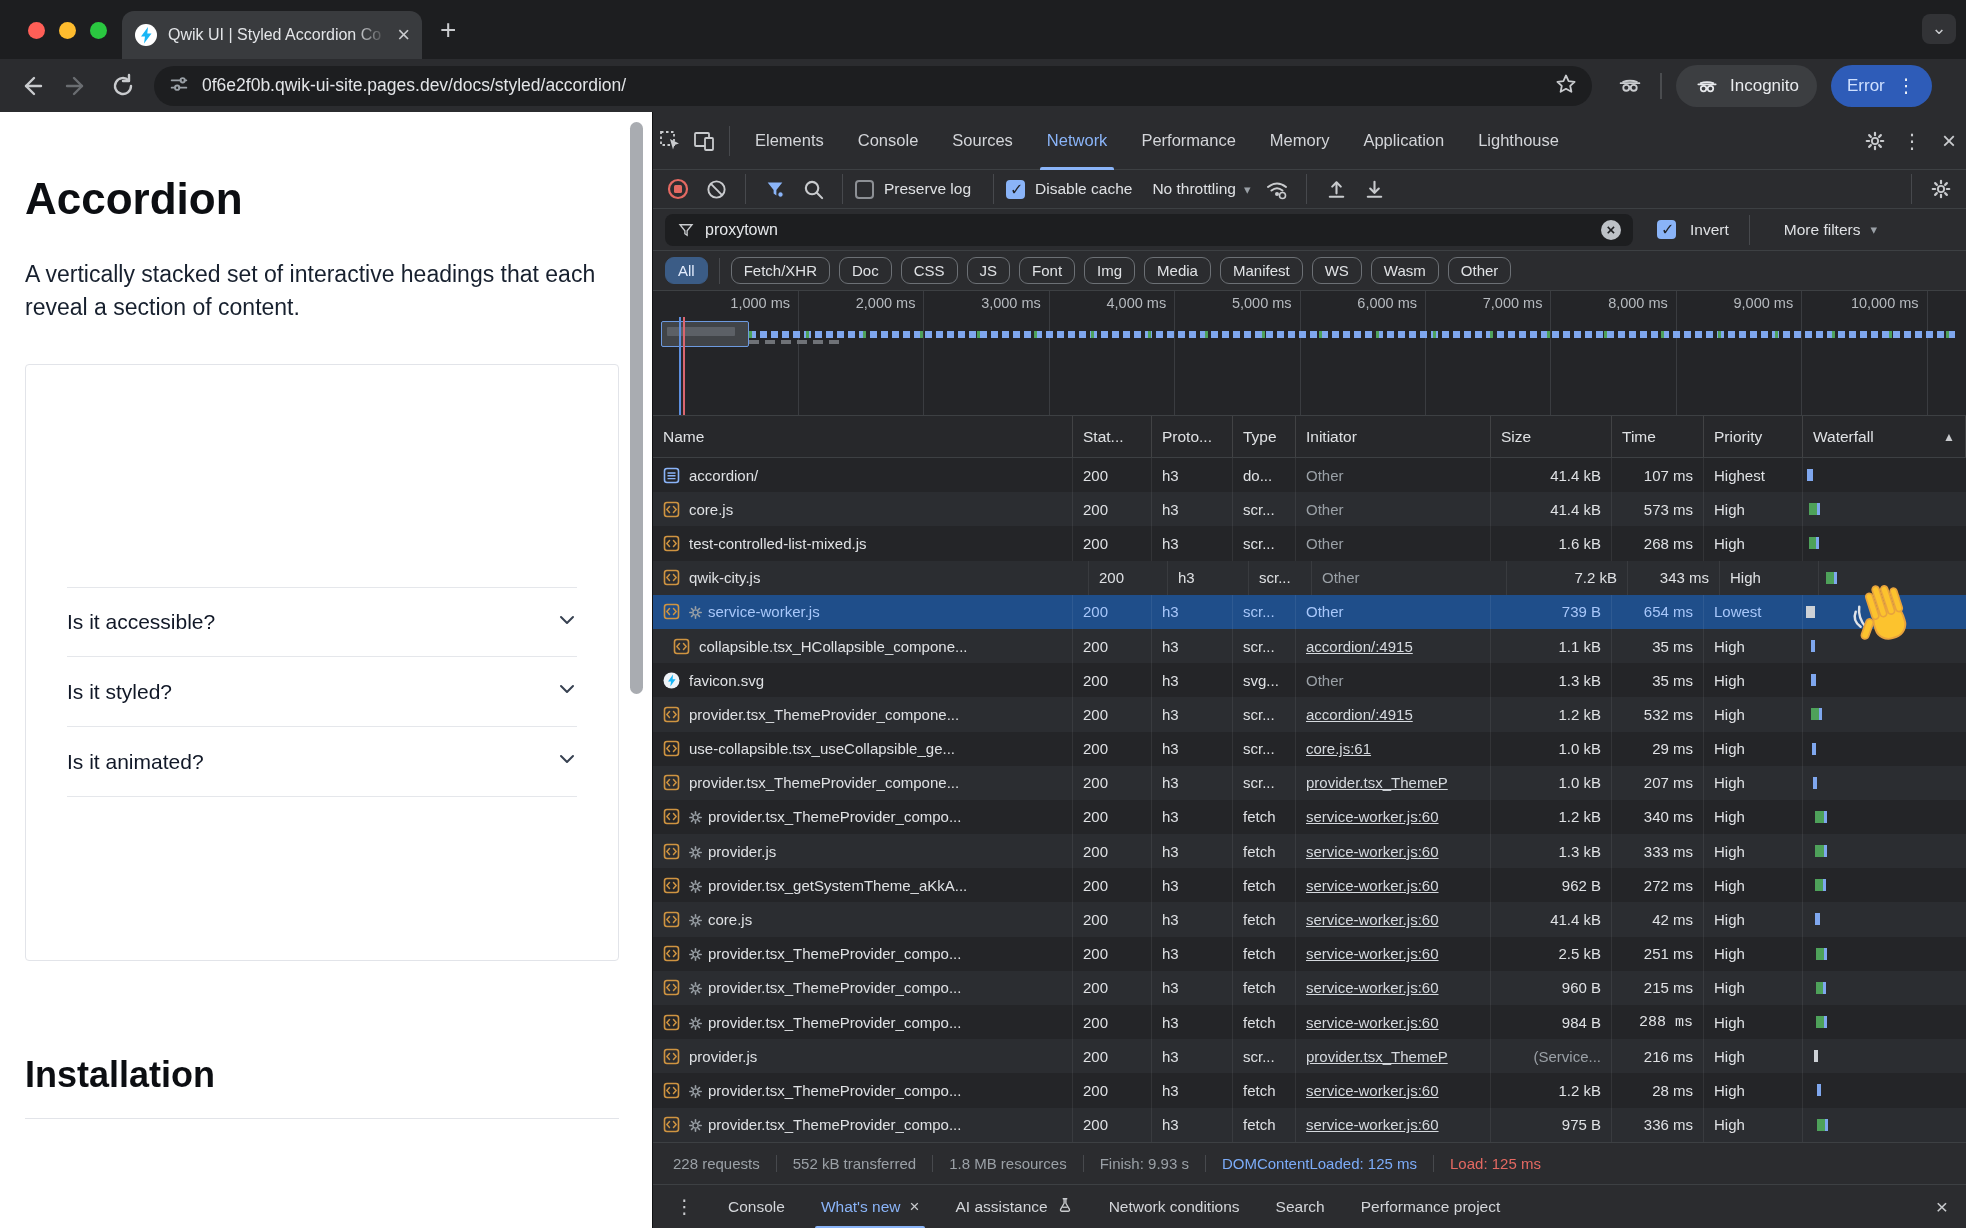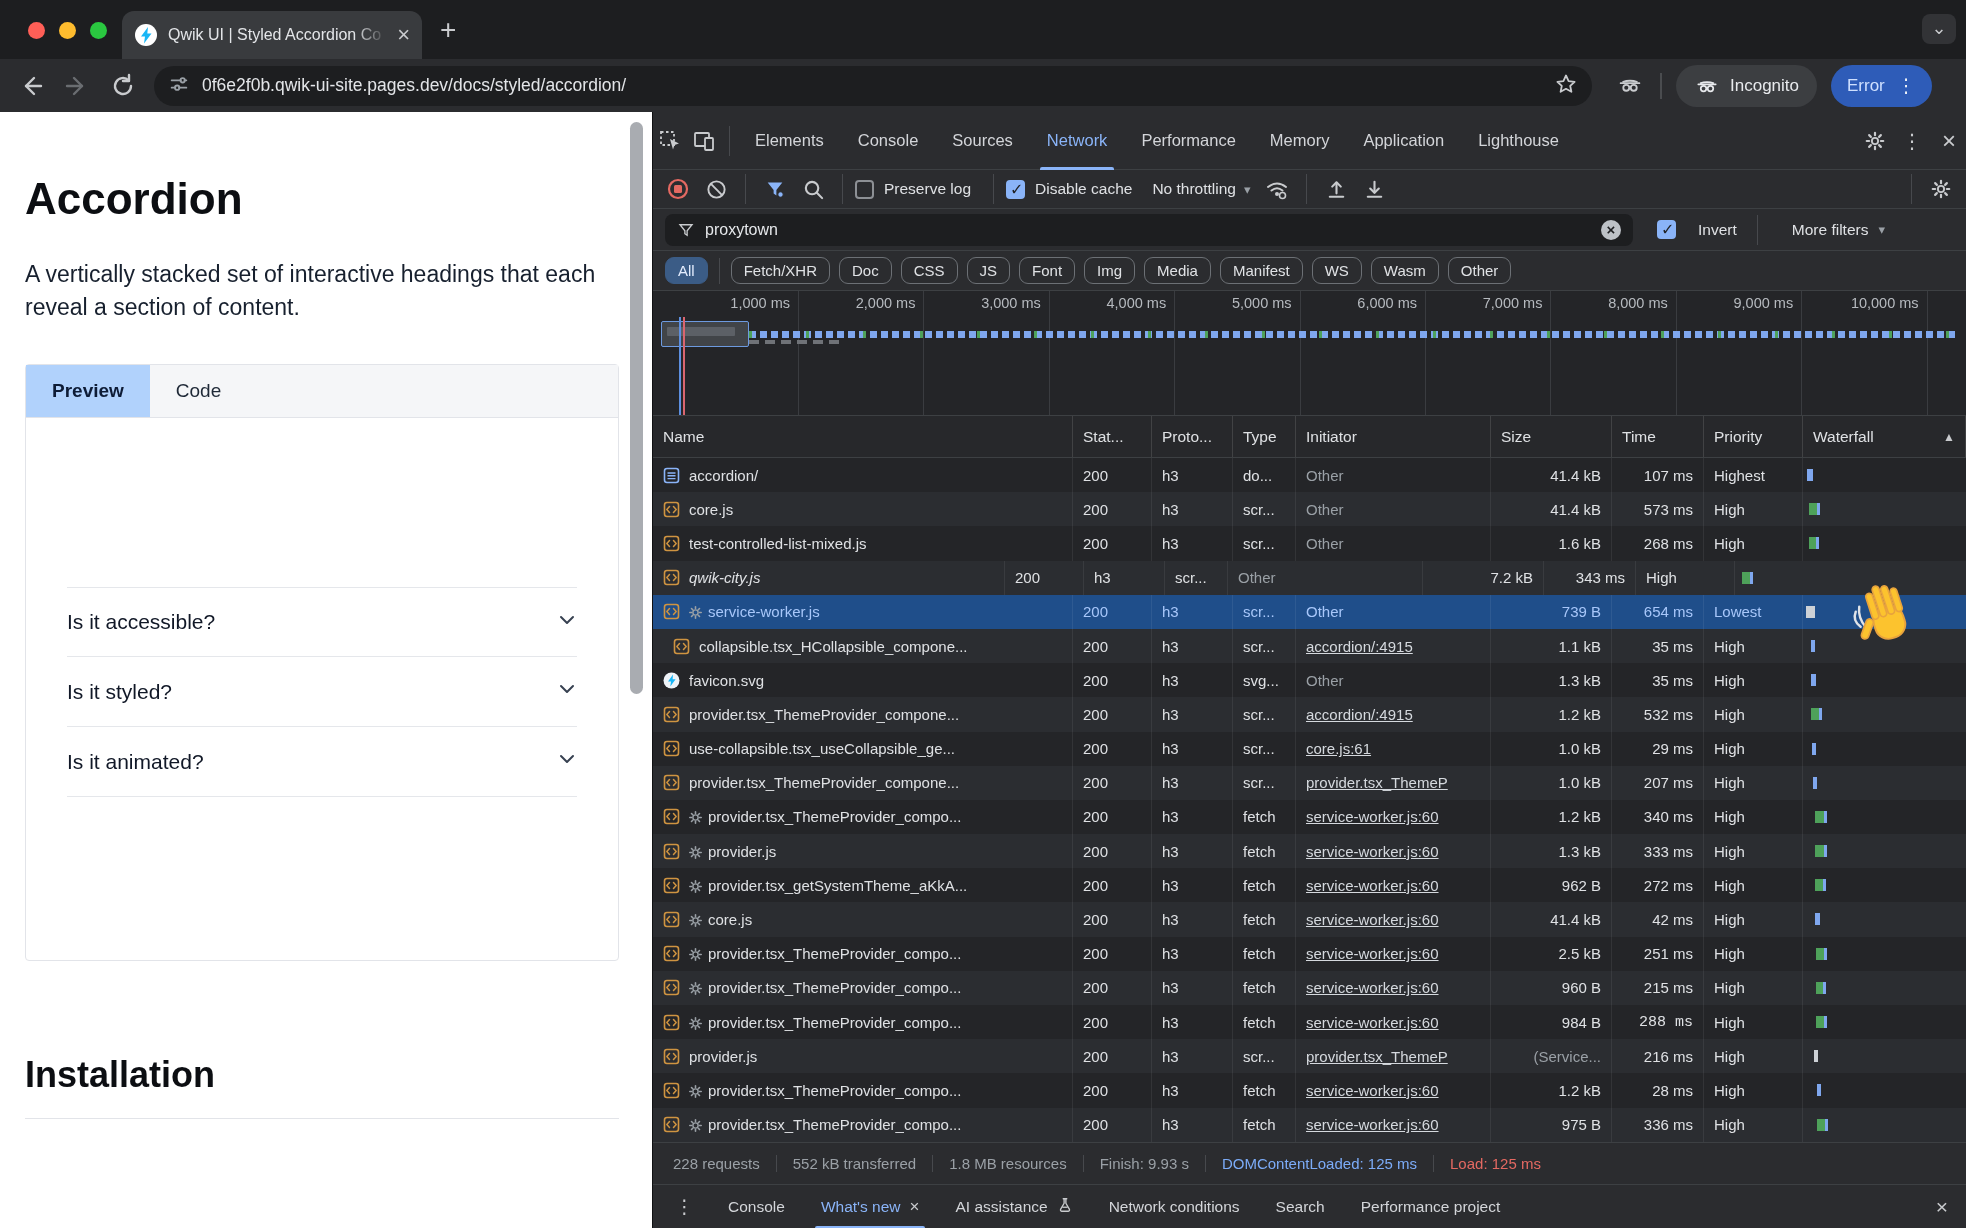--- a/index.html
+++ b/index.html
@@ -72,21 +72,21 @@
   .cb.checked::after { content:"✓"; position:absolute; left:2px; top:-2px; color:#1f2023; font-size:16px; font-weight:700; }
   .tlabel { font-size:15.5px; color:#dfe1e4; margin:0 10px 0 6px; white-space:nowrap; }
   .throttle { display:flex; align-items:center; gap:8px; color:#dfe1e4; font-size:15.5px; margin:0 6px; white-space:nowrap; }
   .ddarrow { color:#9aa0a6; font-size:13px; }
 
   .dt-filterrow { position:absolute; left:0; top:97px; width:100%; height:42px; background:#2b2c2f;
     border-bottom:1px solid #3d4043; display:flex; align-items:center; padding:0 12px; }
   .fpill { width:968px; height:32px; background:#1d1e20; border-radius:8px; display:flex; align-items:center; padding:0 12px; gap:10px; }
   .fval { color:#e6e8eb; font-size:16px; flex:1; }
   .fclear { width:20px; height:20px; border-radius:50%; background:#bdc1c6; color:#1d1e20; text-align:center; font-size:15px; line-height:19px; font-weight:700; }
-  .dt-filterrow .inv { display:flex; align-items:center; margin-left:24px; gap:16px; }
+  .dt-filterrow .inv { display:flex; align-items:center; margin-left:24px; gap:8px; }
   .morefilters { display:flex; align-items:center; gap:10px; font-size:15.5px; color:#dfe1e4; margin-left:26px; white-space:nowrap; }
 
   .dt-chips { position:absolute; left:0; top:139px; width:100%; height:40px; background:#2b2c2f;
     border-bottom:1px solid #3d4043; display:flex; align-items:center; gap:9px; padding:0 12px; }
   .chip { height:27px; border:1.5px solid #6c7075; border-radius:9px; padding:0 12px; display:flex;
     align-items:center; font-size:15px; color:#e0e2e5; white-space:nowrap; }
   .chip.active { background:#3b5c86; border-color:#3b5c86; color:#e3ecfd; }
   .chipsep { width:1px; height:26px; background:#47494d; margin:0 2px; }
 
   .dt-timeline { position:absolute; left:0; top:179px; width:100%; height:125px; background:#242528;
@@ -229,24 +229,20 @@
     <div class="errpill">
       <span class="errtxt">Error</span>
       <span class="errdots">⋮</span>
     </div>
   </div>
 
   <div class="page">
     <h1 class="pg-title">Accordion</h1>
     <p class="pg-desc">A vertically stacked set of interactive headings that each reveal a section of content.</p>
     <div class="panel">
-      <div class="ptabs">
-        <div class="ptab active">Preview</div>
-        <div class="ptab">Code</div>
-      </div>
       <div class="acc-list" id="acc-list">
           <div class="acc-item">
             <span>Is it accessible?</span>
             <span><svg viewBox="0 0 20 20" width="20" height="20">
                 <path d="M4 7 L10 13 L16 7" fill="none" stroke="#374151" stroke-width="2" stroke-linecap="round" stroke-linejoin="round"></path>
               </svg></span>
           </div>
           <div class="acc-item">
             <span>Is it styled?</span>
             <span><svg viewBox="0 0 20 20" width="20" height="20">
@@ -564,21 +560,21 @@
           <div class="cell rt" style="width: 92px;">268 ms</div>
           <div class="cell" style="width: 99px;">High</div>
           <div class="cell wfwrap">
             <span class="wfbar" style="left: 6px;">
               <span class="wfseg" style="width: 7px; background: rgb(78, 161, 90);"></span>
               <span class="wfseg" style="width: 3px; background: rgb(127, 167, 238);"></span>
             </span>
           </div>
         </div>
         <div class="nrow">
-          <div class="cell" style="width: 352px; font-style: italic;">
+          <div class="cell" style="width: 436px;">
             <span class="icbox"><svg viewBox="0 0 17 17" width="17" height="17">
                 <rect x="1.5" y="1.5" width="14" height="14" rx="2.5" fill="none" stroke="#cf9441" stroke-width="1.6"></rect>
                 <path d="M6.5 5.5 L3.8 8.5 L6.5 11.5 M10.5 5.5 L13.2 8.5 L10.5 11.5" stroke="#cf9441" stroke-width="1.5" fill="none" stroke-linecap="round" stroke-linejoin="round"></path>
               </svg></span>
             <span>qwik-city.js</span>
           </div>
           <div class="cell" style="width: 79px;">200</div>
           <div class="cell" style="width: 81px;">h3</div>
           <div class="cell" style="width: 63px;">scr...</div>
           <div class="cell" style="width: 195px;">

